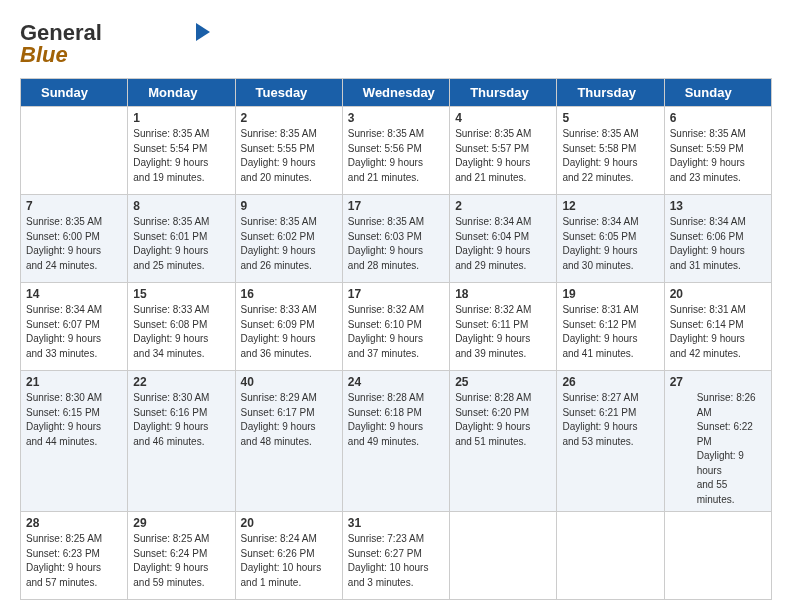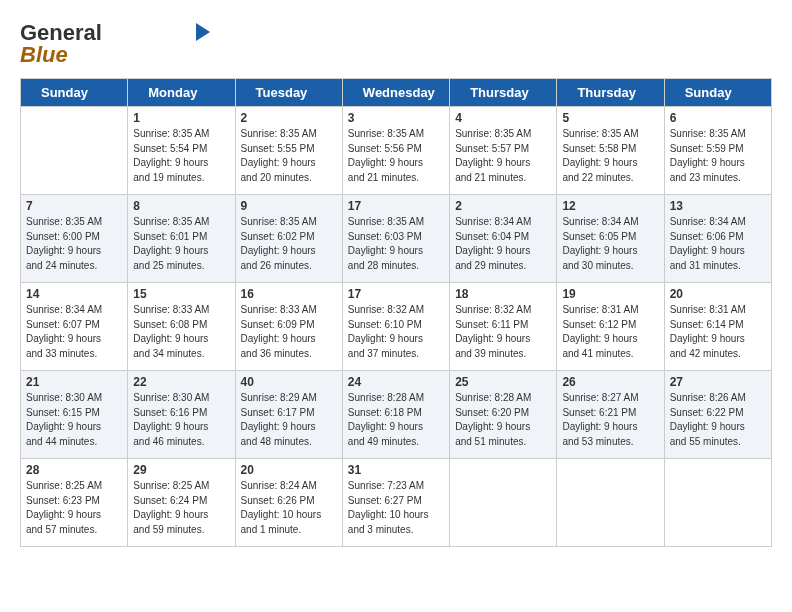--- a/index.html
+++ b/index.html
@@ -300,21 +300,21 @@
         </td>
         <td>
           <span class="day-number">26</span>
           <div class="day-info" style="white-space: pre-line;">Sunrise: 8:27 AM
 Sunset: 6:21 PM
 Daylight: 9 hours
 and 53 minutes.</div>
         </td>
         <td>
           <span class="day-number">27</span>
-          <div class="day-info" style="white-space: pre-line;">Sunrise: 8:26 AM
+          <div class="day-info" style="white-space: pre-line; margin-left: 27px;">Sunrise: 8:26 AM
 Sunset: 6:22 PM
 Daylight: 9 hours
 and 55 minutes.</div>
         </td>
       </tr>
       <tr>
         <td>
           <span class="day-number">28</span>
           <div class="day-info" style="white-space: pre-line;">Sunrise: 8:25 AM
 Sunset: 6:23 PM

